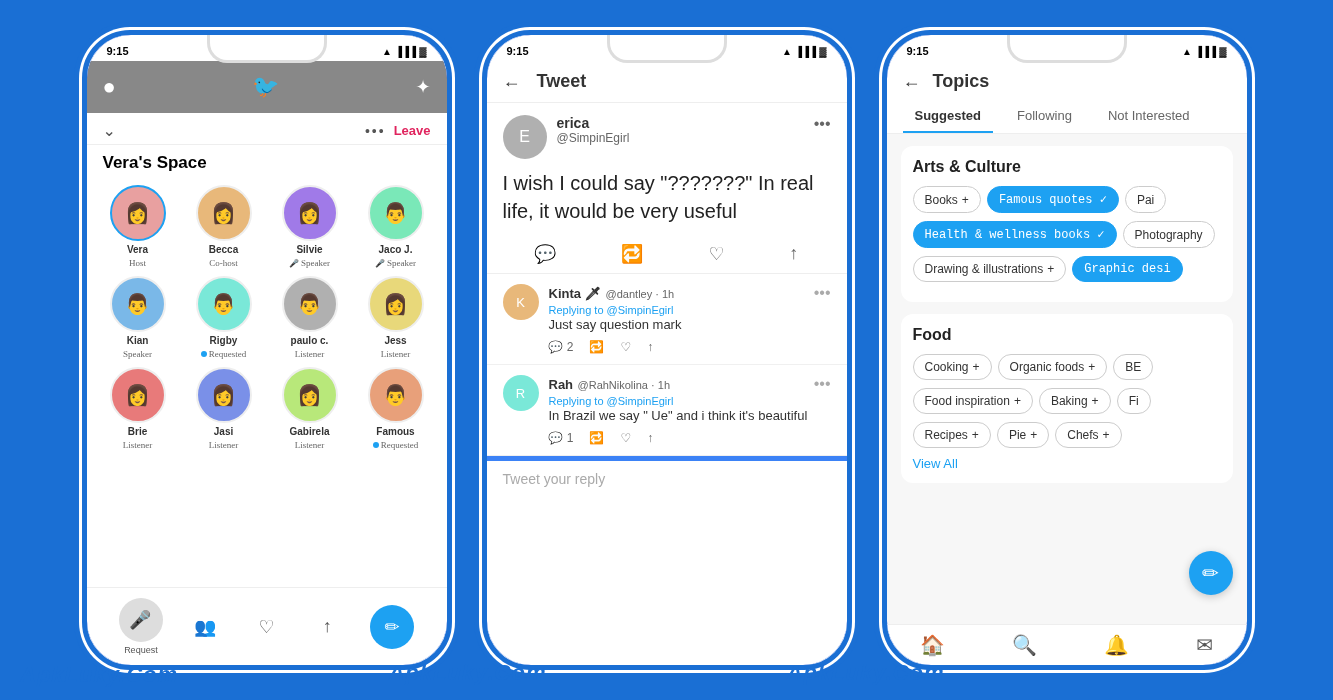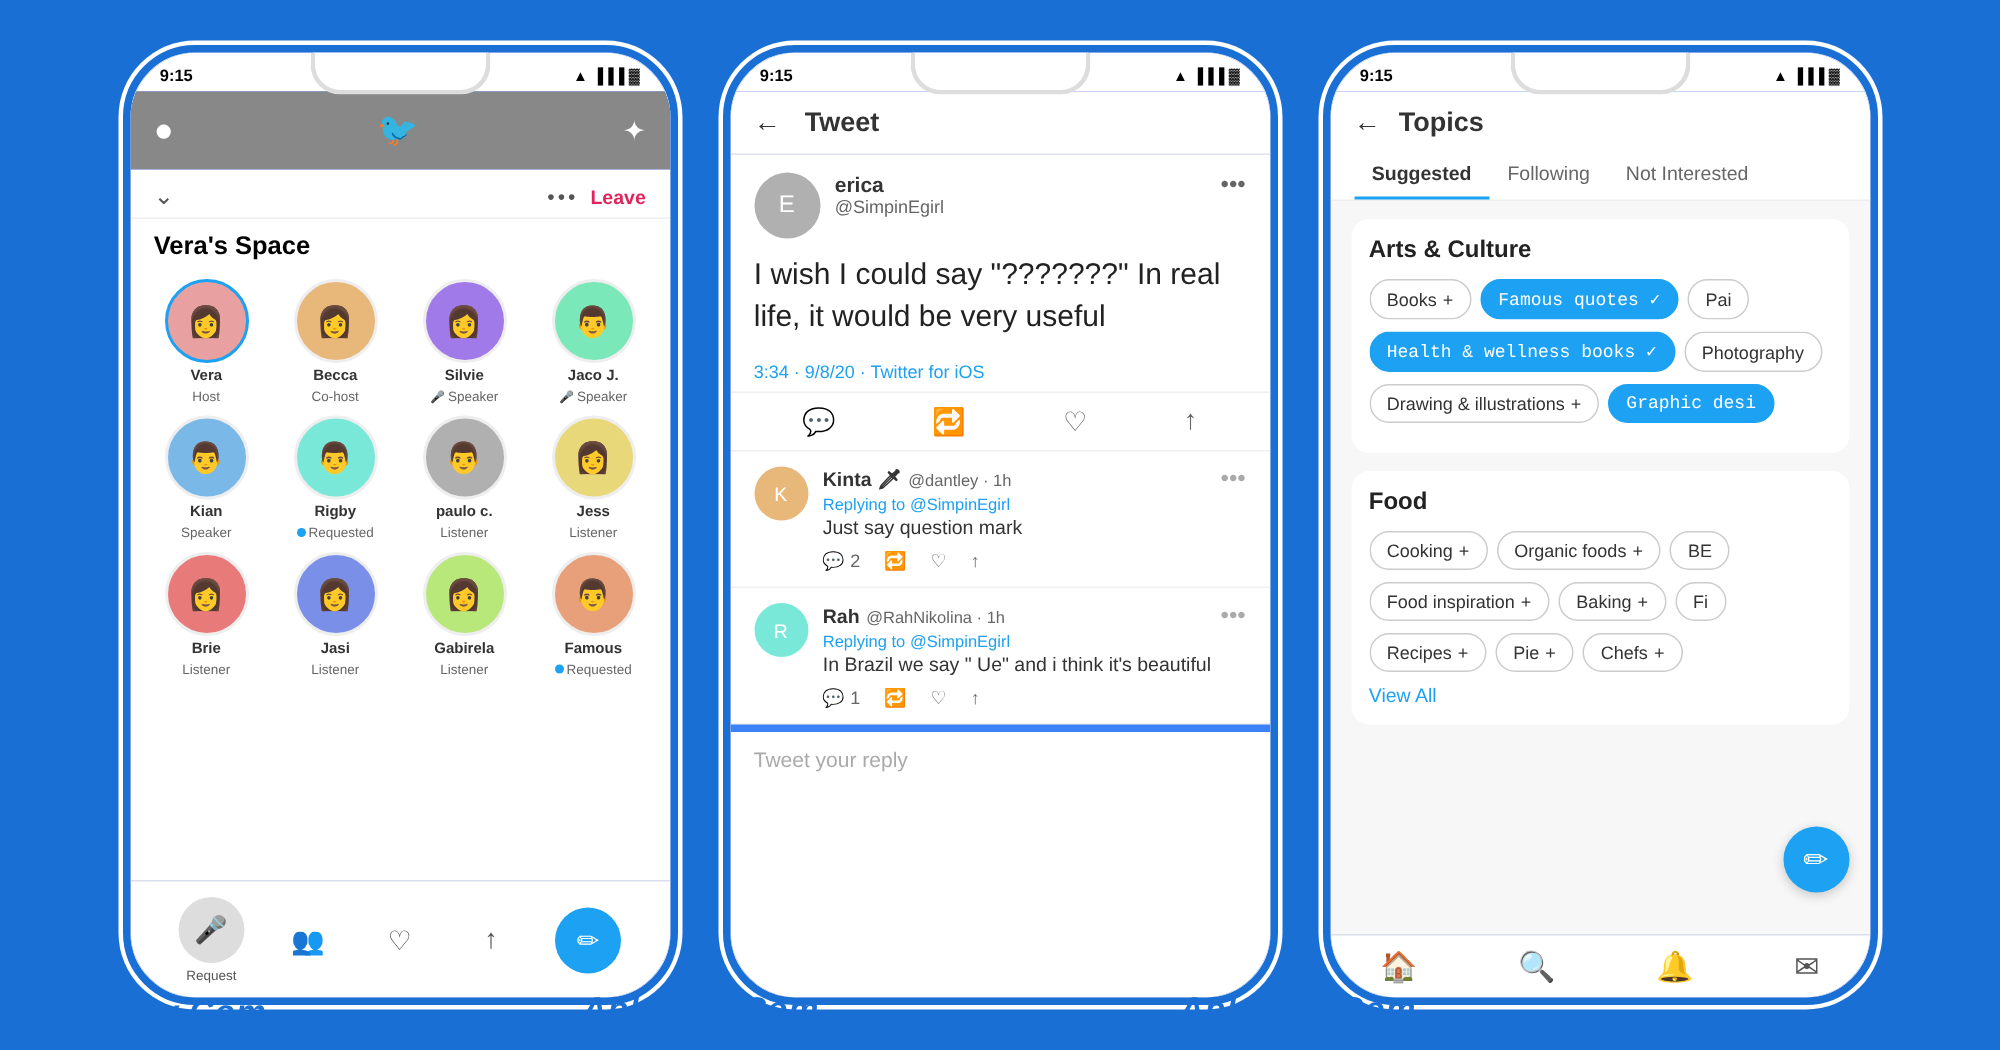--- a/index.html
+++ b/index.html
@@ -156,20 +156,21 @@
       color: #333;
       text-align: center;
     }
 
     .avatar-role {
       font-size: 9px;
       color: #666;
       display: flex;
       align-items: center;
       gap: 2px;
+      font-family: Liberation Serif, serif;
     }
 
     .mic-icon { font-size: 8px; color: #1da1f2; }
     .requested-dot { width: 6px; height: 6px; border-radius: 50%; background: #1da1f2; display: inline-block; }
 
     .spaces-bottom-bar {
       background: white;
       border-top: 1px solid #eee;
       padding: 10px 20px;
       display: flex;
@@ -359,21 +360,21 @@
       display: flex;
       align-items: center;
       gap: 12px;
       padding-bottom: 8px;
     }
 
     .topics-title { font-size: 18px; font-weight: 700; color: #333; }
 
     .topics-tabs {
       display: flex;
-      gap: 0;
+      gap: 12px;
     }
 
     .topics-tab {
       font-size: 13px;
       font-weight: 500;
       color: #666;
       padding: 8px 12px;
       border-bottom: 2px solid transparent;
       cursor: pointer;
       white-space: nowrap;
@@ -650,21 +651,20 @@
     <div class="tweet-main">
       <div class="tweet-author-row">
         <div class="tweet-avatar av-gray">E</div>
         <div class="tweet-author-info">
           <div class="tweet-author-name">erica</div>
           <div class="tweet-author-handle">@SimpinEgirl</div>
         </div>
         <span class="tweet-dots">•••</span>
       </div>
       <div class="tweet-text">I wish I could say "???????" In real life, it would be very useful</div>
-      <div class="tweet-meta">3:34 · 9/8/20 · Twitter for iOS</div>
       <div class="tweet-actions">
         <span class="tweet-action-btn">💬</span>
         <span class="tweet-action-btn">🔁</span>
         <span class="tweet-action-btn">♡</span>
         <span class="tweet-action-btn">↑</span>
       </div>
 
       <div class="reply-item">
         <div class="reply-avatar av-orange">K</div>
         <div class="reply-content">

